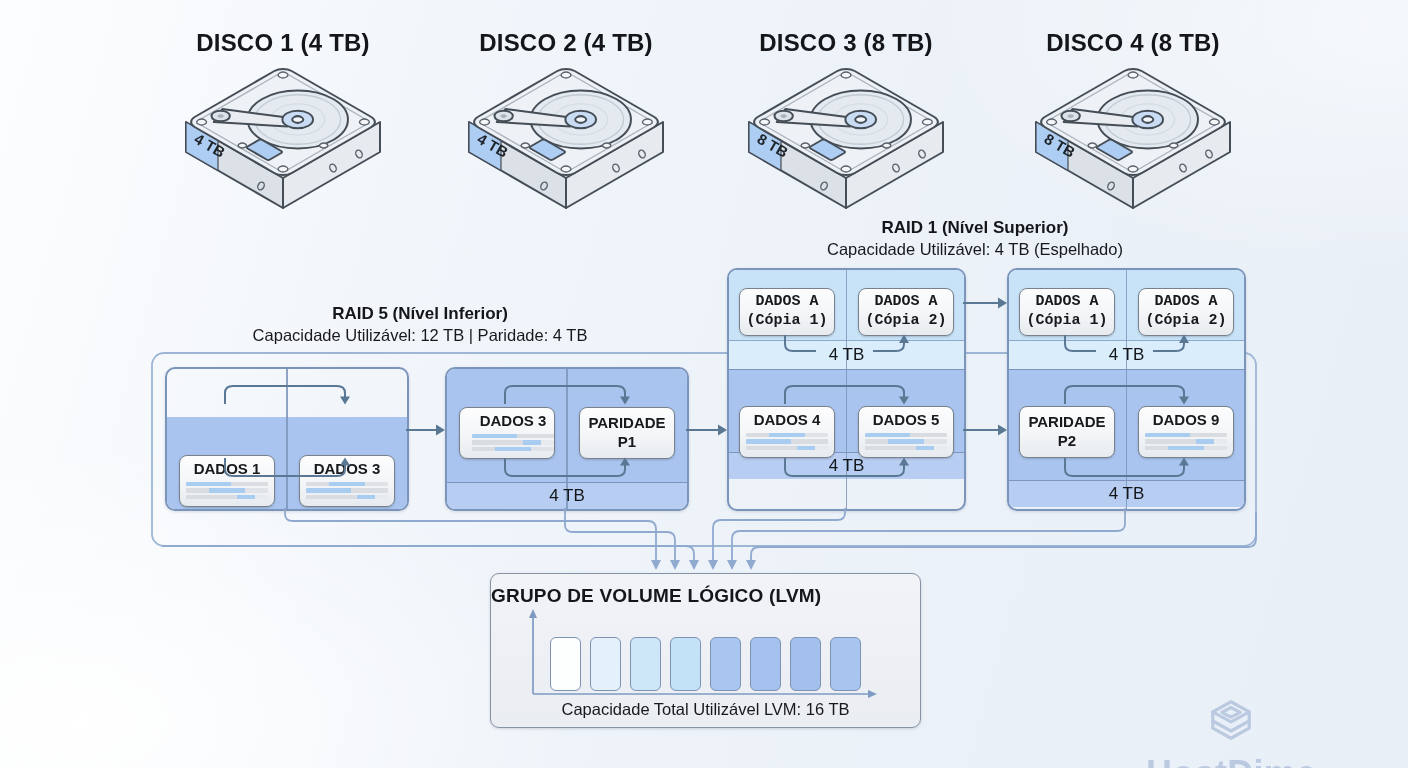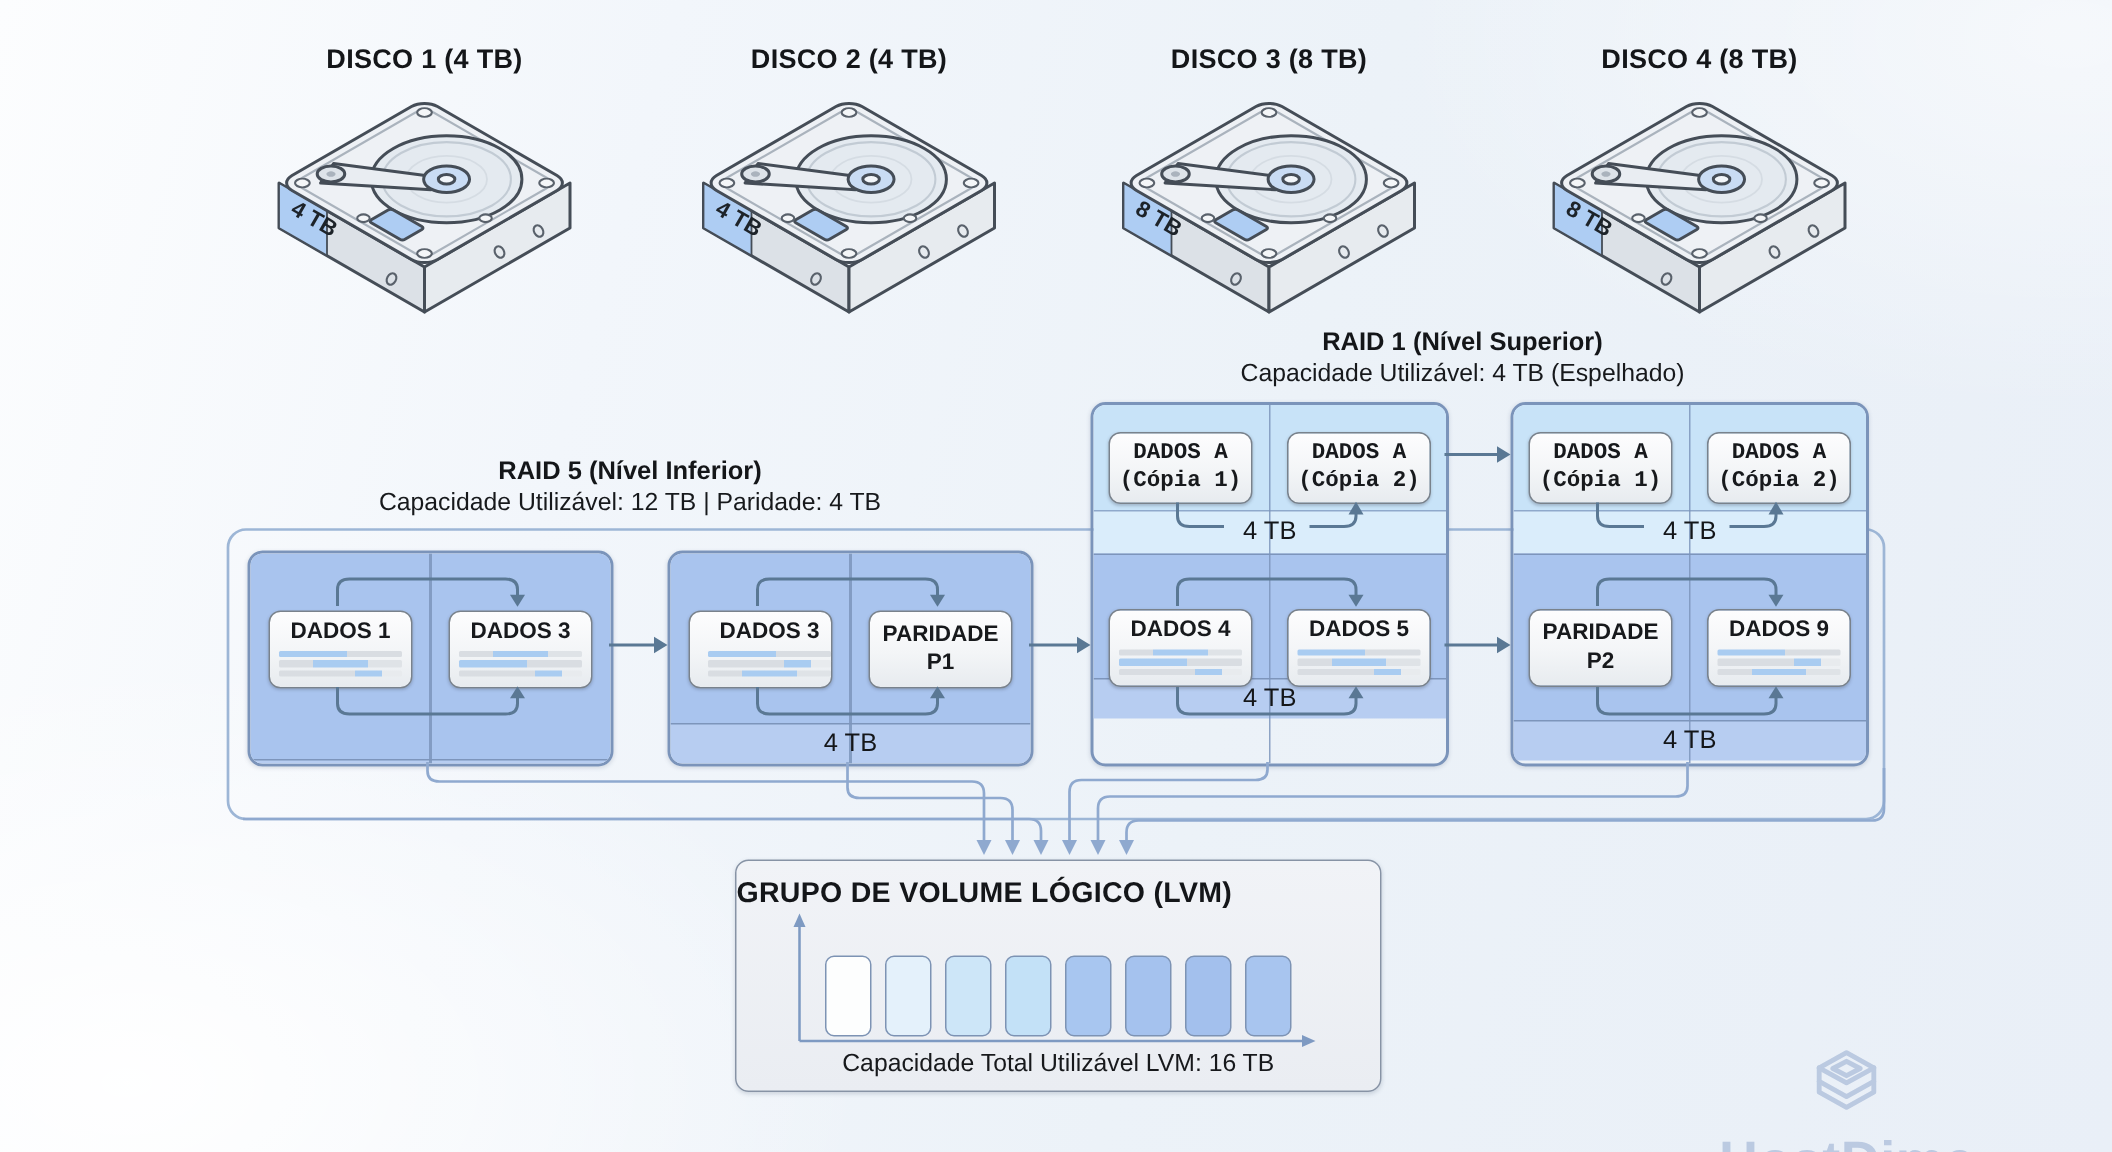--- a/index.html
+++ b/index.html
@@ -12,21 +12,21 @@
       linear-gradient(105deg,#fcfdfe 0%,#f2f6fb 28%,#ecf2f8 58%,#e9eff7 100%);
   }
   .abs{position:absolute;}
   svg{display:block;}
   .overlay{position:absolute; left:0; top:0; pointer-events:none;}
   #bg-layer{z-index:1;}
   #fg-layer{z-index:50;}
 
   
   .disk-title{
-    width:240px; text-align:center; font-size:18px; font-weight:700; color:#141619;
+    width:240px; text-align:center; font-size:24px; font-weight:700; color:#141619;
     letter-spacing:.2px; z-index:5;
   }
 
   
   .sec-head{width:520px; text-align:center; z-index:5;}
   .sec-head .t{font-size:17px; font-weight:700; color:#141619; line-height:1.3;}
   .sec-head .s{font-size:16.5px; font-weight:400; color:#17191c; line-height:1.3;}
 
   
   .col-box{
@@ -159,21 +159,21 @@
     <div class="t">RAID 1 (Nível Superior)</div>
     <div class="s">Capacidade Utilizável: 4 TB (Espelhado)</div>
   </div>
   <div class="abs sec-head" style="left:160px; top:303px;">
     <div class="t">RAID 5 (Nível Inferior)</div>
     <div class="s">Capacidade Utilizável: 12 TB | Paridade: 4 TB</div>
   </div>
 
   <div class="abs col-box" style="left:165px; top:367px; width:240px; height:140px;">
     <div class="vdiv"></div>
-    <div class="zone r5" style="height:137px;">
+    <div class="zone r5" style="height:137px;margin-top:48px;">
       <div class="chip striped" style="left:12px; top:38px;">
         <div>DADOS 1</div>
         <div class="stripes">
             <div class="srow a"></div>
             <div class="srow b"></div>
             <div class="srow c"></div>
           </div>
       </div>
       <div class="chip striped" style="left:132px; top:38px;">
         <div>DADOS 3</div>

